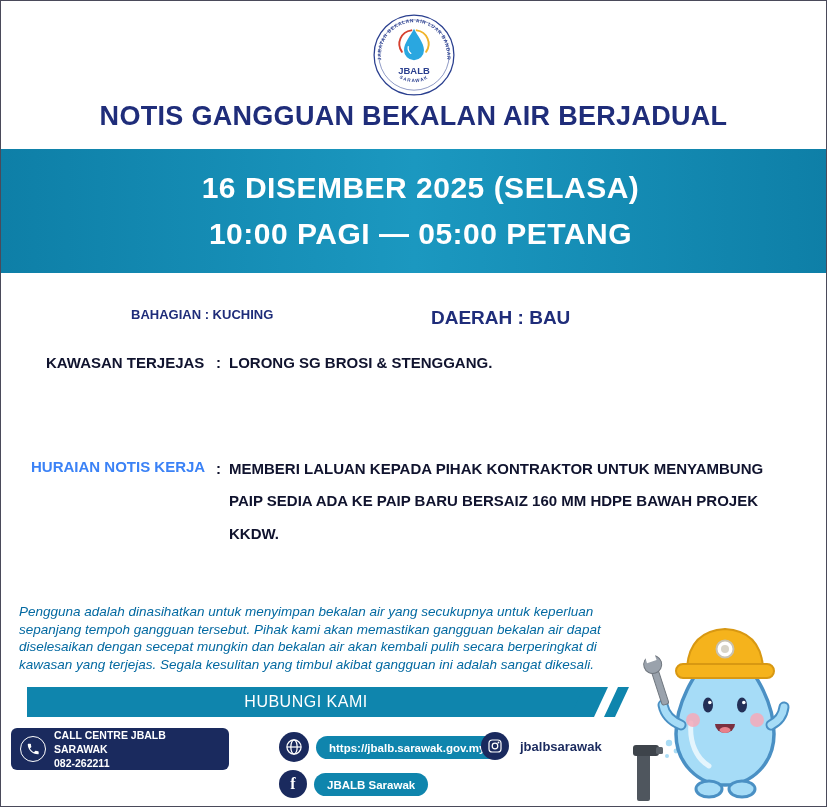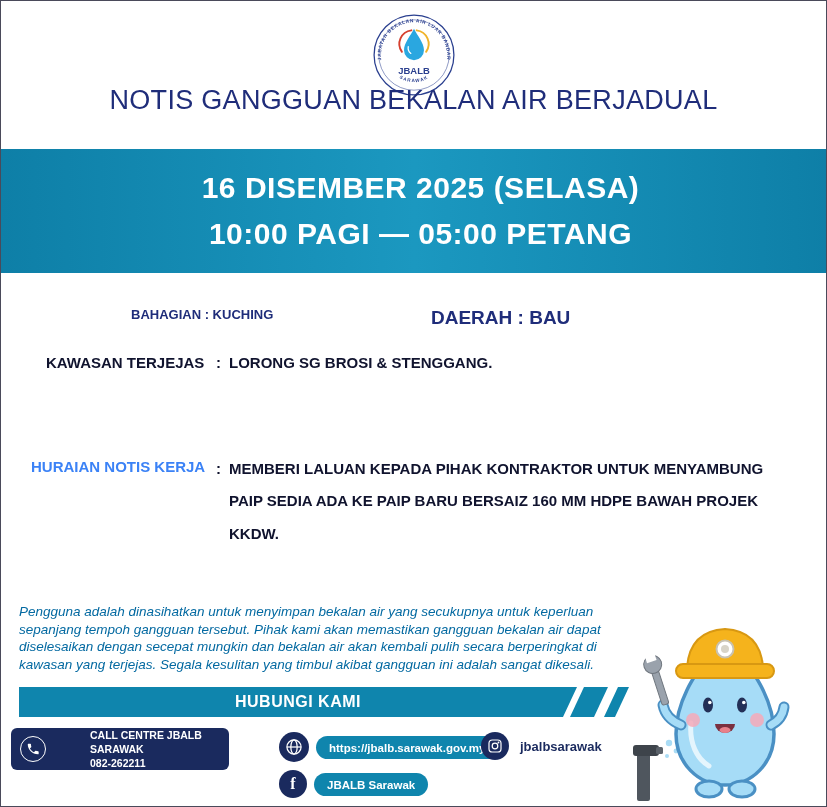--- a/index.html
+++ b/index.html
@@ -6,22 +6,22 @@
   body { background:#e8e8e8; font-family:"Liberation Sans", sans-serif; }
   .poster{
     position:relative; width:827px; height:807px; margin:0 auto;
     background:#ffffff; border:1px solid #4a4a5a; overflow:hidden;
     font-family:"Liberation Sans", sans-serif;
   }
   
   .logo{ position:absolute; top:12px; left:50%; transform:translateX(-50%); width:84px; height:84px; }
   
   .title{
-    position:absolute; top:84px; left:0; right:0; text-align:center;
-    font-size:27px; font-weight:normal; color:#1f2d7a; letter-spacing:.3px;
+    position:absolute; top:100px; left:0; right:0; text-align:center;
+    font-size:27px; font-weight:bold; color:#1f2d7a; letter-spacing:.3px;
   }
   
   .banner{
     position:absolute; top:148px; left:0; width:827px; height:124px;
     background:linear-gradient(90deg,#0e7fa7 0%,#1b98c0 50%,#0e7fa7 100%);
     color:#fff; font-weight:bold; display:flex; flex-direction:column;
     align-items:center; justify-content:center; gap:12px;padding-left:12px;
   }
   .banner .line{ font-size:30px; letter-spacing:.5px; }
   
@@ -33,36 +33,36 @@
   .huraian-row{ position:absolute; left:215px; top:452px; width:555px; display:flex; gap:8px;
     font-size:15px; font-weight:bold; color:#10132e; line-height:2.15; }
   
   .disclaimer{
     position:absolute; left:18px; top:602px; width:594px;
     font-style:italic; font-size:13.5px; line-height:1.3; color:#0369a1;
   }
   
   .hubungi-wrap{ position:absolute; left:10px; top:686px; width:614px; height:30px; }
   .hubungi-bar{
-    position:absolute; left:8px; top:0; width:558px; height:30px; background:#0f85ad;
+    position:absolute; left:16px; top:0; width:558px; height:30px; background:#0f85ad;
     clip-path:polygon(0 0,100% 0,calc(100% - 14px) 100%,0 100%);
     display:flex; align-items:center; justify-content:center;
-    color:#fff; font-weight:bold; font-size:16px; letter-spacing:.5px;
+    color:#fff; font-weight:normal; font-size:16px; letter-spacing:.5px;
   }
   .stripe1{ position:absolute; left:566px; top:0; width:24px; height:30px; background:#0f85ad; transform:skewX(-25deg); }
   .stripe2{ position:absolute; left:600px; top:0; width:11px; height:30px; background:#0f85ad; transform:skewX(-25deg); }
   
   .call-box{
     position:absolute; left:10px; top:727px; width:218px; height:42px;
     background:#1a2a5e; border-radius:6px; display:flex; align-items:center;
     gap:8px; padding:0 9px; color:#fff;
   }
   .phone-circle{ width:26px; height:26px; border:1.6px solid #fff; border-radius:50%;
     display:flex; align-items:center; justify-content:center; flex:0 0 auto; }
-  .call-text{ font-size:10.5px; font-weight:bold; line-height:1.35;margin-left:36px; }
+  .call-text{ font-size:10.5px; font-weight:bold; line-height:1.35; }
   .icon-circle{ width:30px; height:30px; background:#1a2a5e; border-radius:50%;
     display:flex; align-items:center; justify-content:center; position:absolute; }
   .globe-pos{ left:278px; top:731px; }
   .ig-pos{ left:480px; top:731px; width:28px; height:28px; }
   .fb-pos{ left:278px; top:769px; width:28px; height:28px; }
   .pill{
     position:absolute; height:23px; background:#0f85ad; border-radius:12px;
     color:#fff; font-size:11.5px; font-weight:bold; display:flex; align-items:center;
     padding:0 13px; white-space:nowrap;
   }

